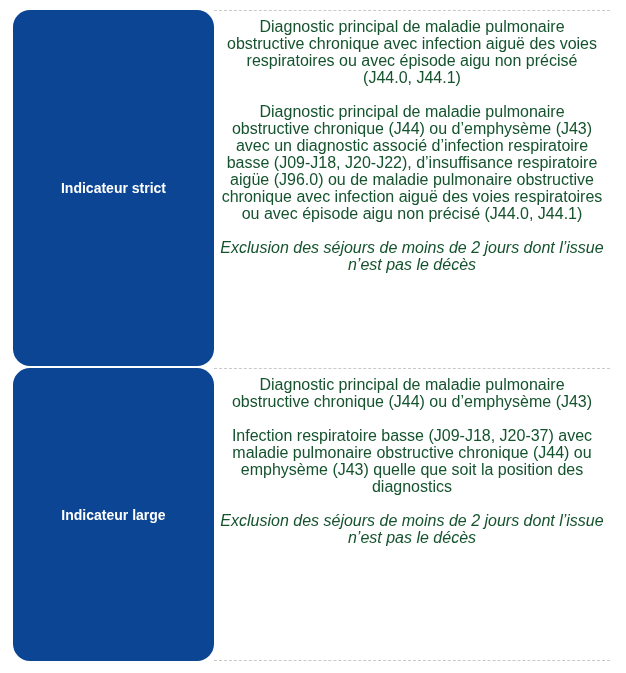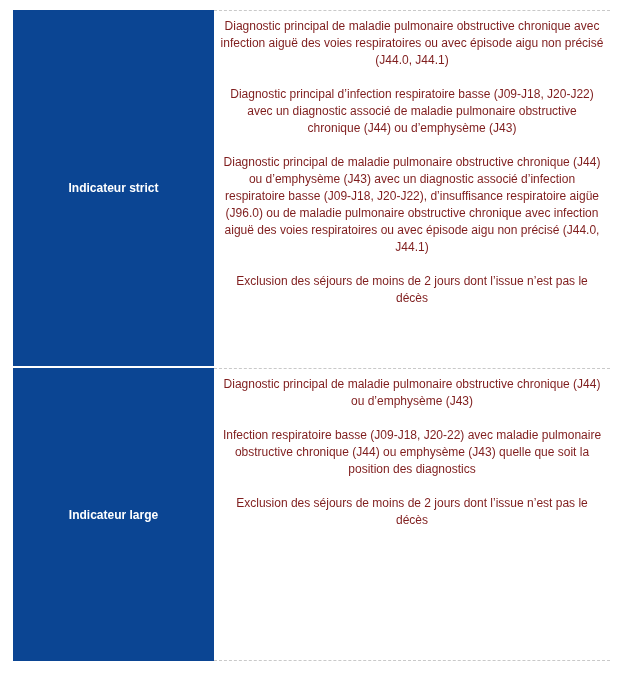--- a/index.html
+++ b/index.html
@@ -24,62 +24,63 @@
     display: flex;
     align-items: stretch;
   }
   .row + .row { margin-top: 2px; }
   .label-cell {
     width: 201px;
     flex: 0 0 201px;
     background: #0b4593;
     color: #ffffff;
     font-weight: bold;
-    font-size: 12px;
+    font-size: 14px;
     display: flex;
     align-items: center;
     justify-content: center;
     text-align: center;
+    border-radius: 17px;
   }
   .content-cell {
     flex: 1 1 auto;
     border-top: 1px dashed #c9c9c9;
     padding: 7px 6px 1px 6px;
     text-align: center;
-    color: #7f1d1d;
-    font-size: 12px;
+    color: #14532d;
+    font-size: 16px;
     line-height: 17px;
   }
   .row-strict .content-cell { min-height: 356px; }
   .row-large .content-cell { min-height: 293px; }
   .row:last-child .content-cell { border-bottom: 1px dashed #c9c9c9; }
   .content-cell p { margin: 0 0 17px 0; }
   .content-cell p.exclusion {
+    font-style: italic;
     margin-bottom: 6px;
   }
 </style>
 </head>
 <body>
 
 <div class="page">
   <div class="def-table">
 
     <div class="row row-strict">
       <div class="label-cell">Indicateur strict</div>
       <div class="content-cell">
         <p>Diagnostic principal de maladie pulmonaire obstructive chronique avec infection aiguë des voies respiratoires ou avec épisode aigu non précisé (J44.0, J44.1)</p>
-        <p>Diagnostic principal d’infection respiratoire basse (J09-J18, J20-J22) avec un diagnostic associé de maladie pulmonaire obstructive chronique (J44) ou d’emphysème (J43)</p>
         <p>Diagnostic principal de maladie pulmonaire obstructive chronique (J44) ou d’emphysème (J43) avec un diagnostic associé d’infection respiratoire basse (J09-J18, J20-J22), d’insuffisance respiratoire aigüe (J96.0) ou de maladie pulmonaire obstructive chronique avec infection aiguë des voies respiratoires ou avec épisode aigu non précisé (J44.0, J44.1)</p>
         <p class="exclusion">Exclusion des séjours de moins de 2 jours dont l’issue n’est pas le décès</p>
       </div>
     </div>
 
     <div class="row row-large">
       <div class="label-cell">Indicateur large</div>
       <div class="content-cell">
         <p>Diagnostic principal de maladie pulmonaire obstructive chronique (J44) ou d’emphysème (J43)</p>
-        <p>Infection respiratoire basse (J09-J18, J20-22) avec maladie pulmonaire obstructive chronique (J44) ou emphysème (J43) quelle que soit la position des diagnostics</p>
+        <p>Infection respiratoire basse (J09-J18, J20-37) avec maladie pulmonaire obstructive chronique (J44) ou emphysème (J43) quelle que soit la position des diagnostics</p>
         <p class="exclusion">Exclusion des séjours de moins de 2 jours dont l’issue n’est pas le décès</p>
       </div>
     </div>
 
   </div>
 </div>
 
 </body></html>

